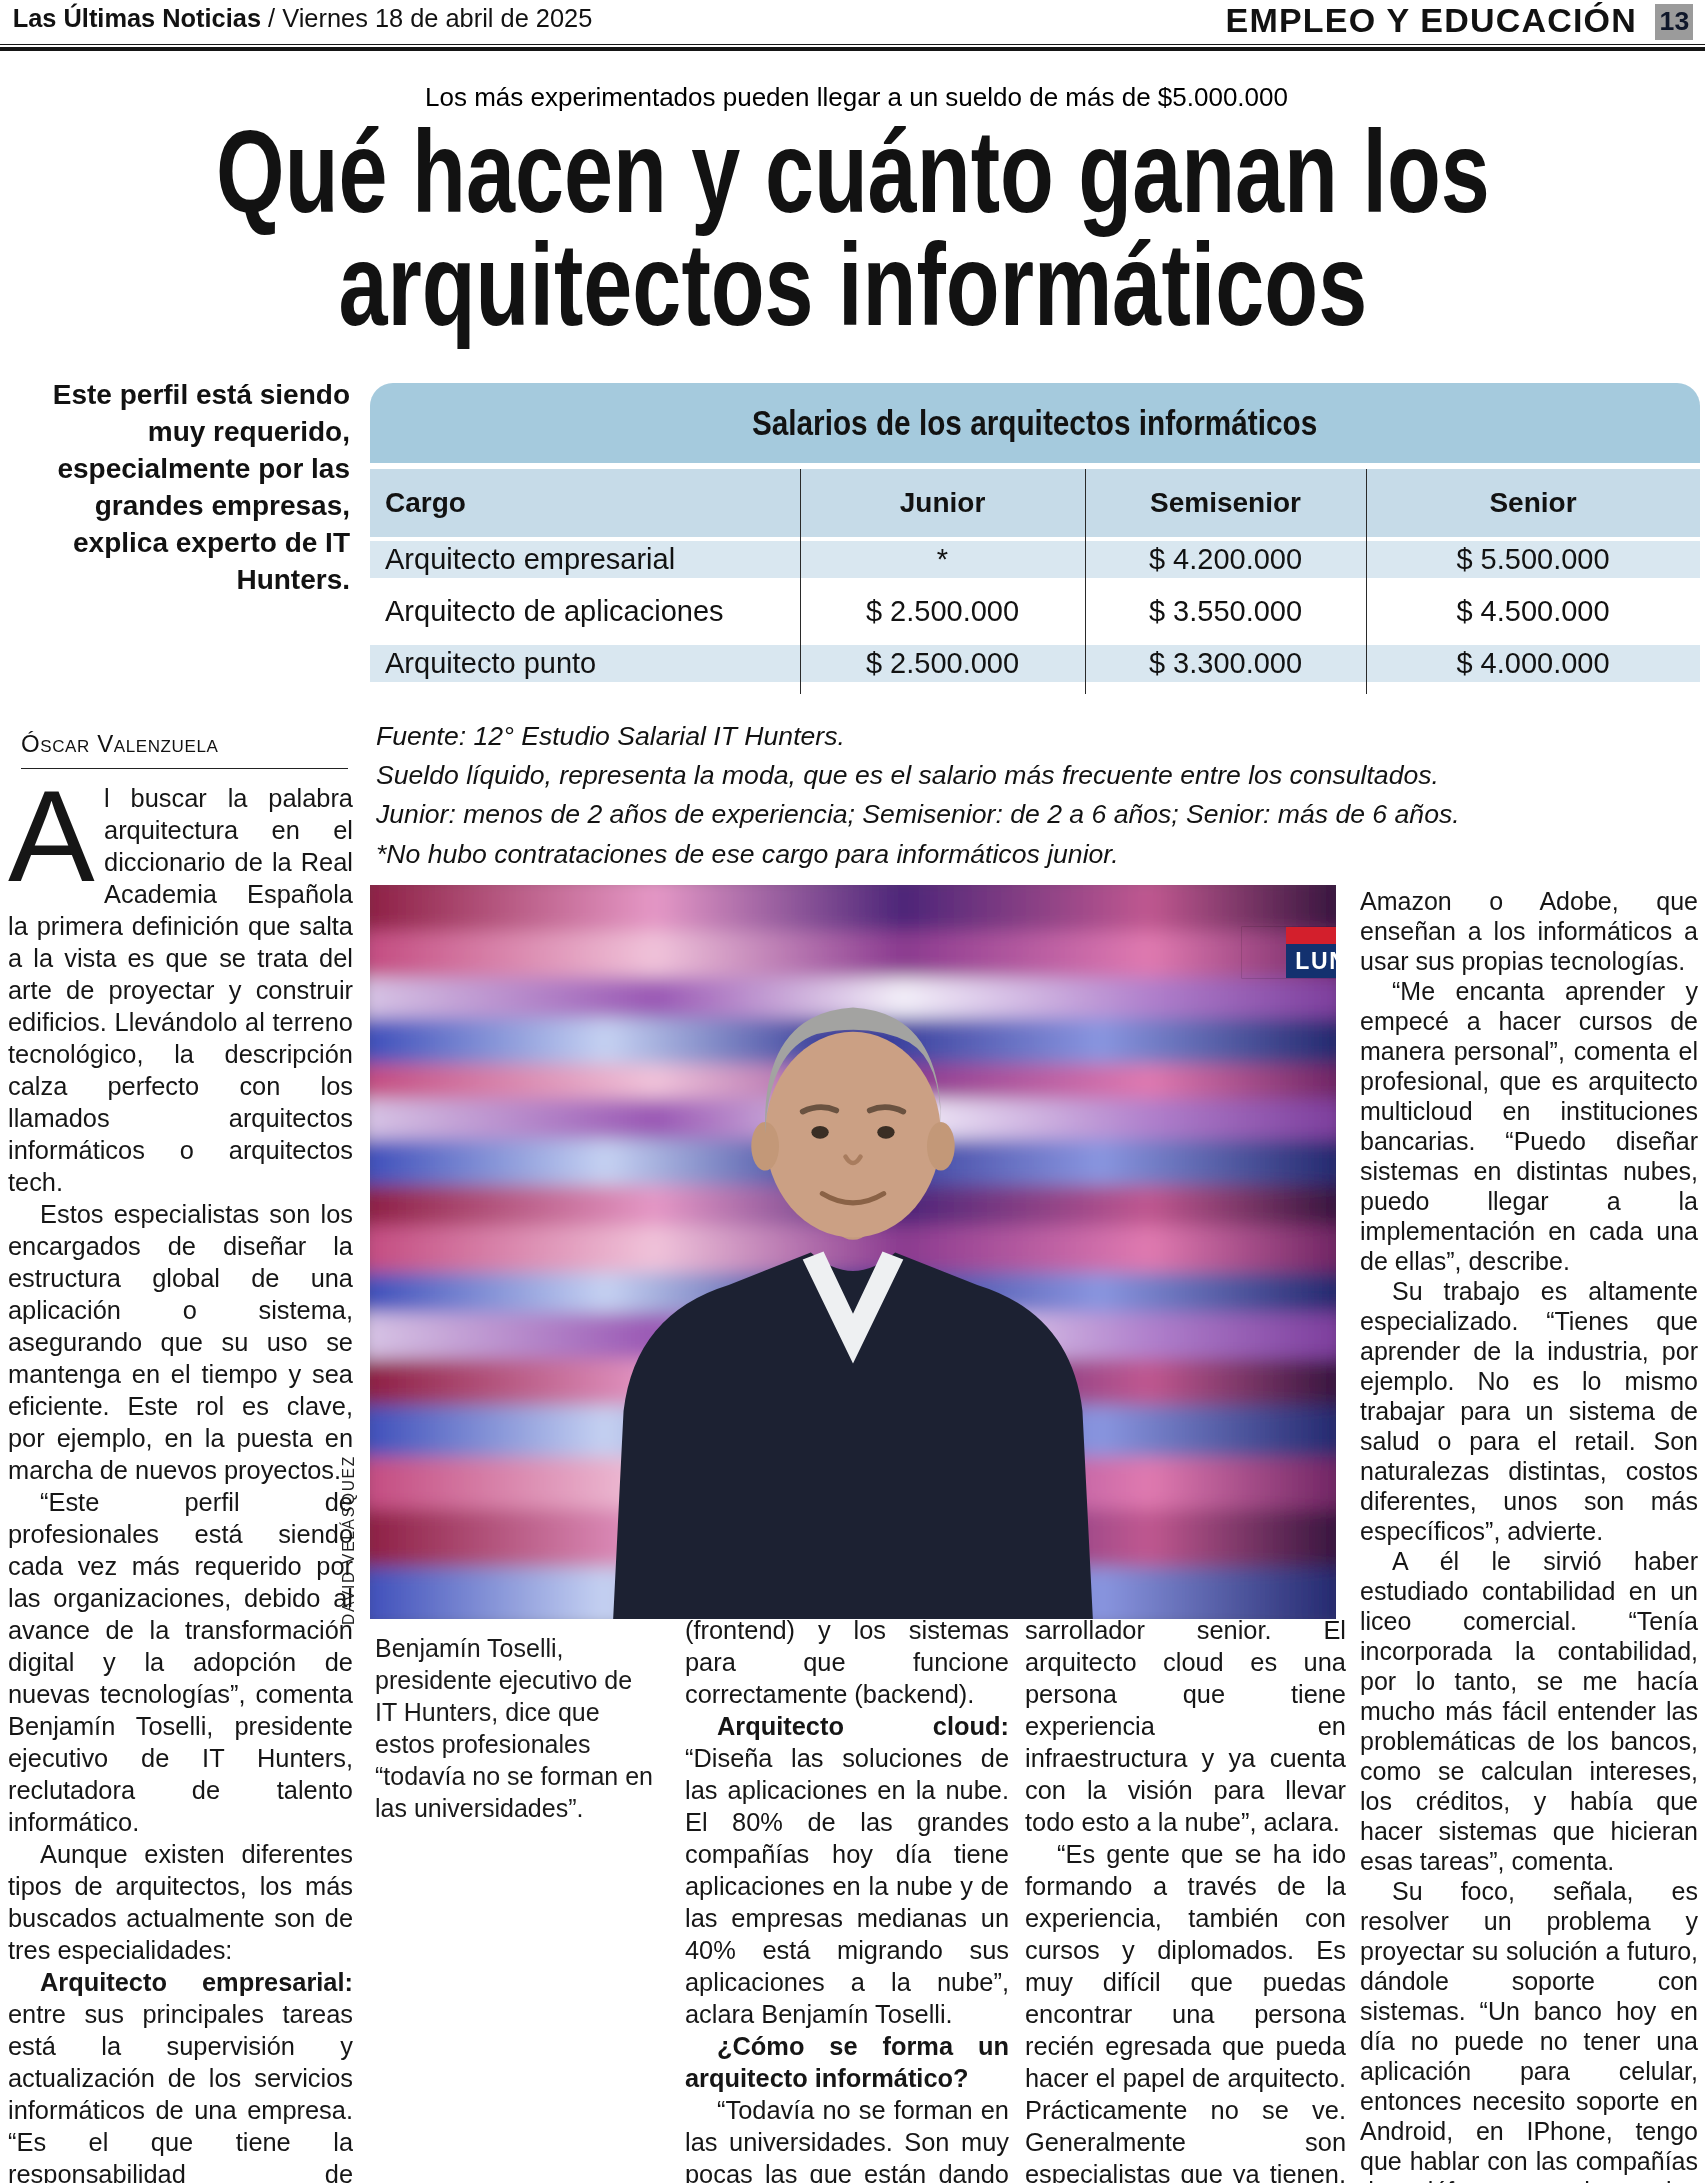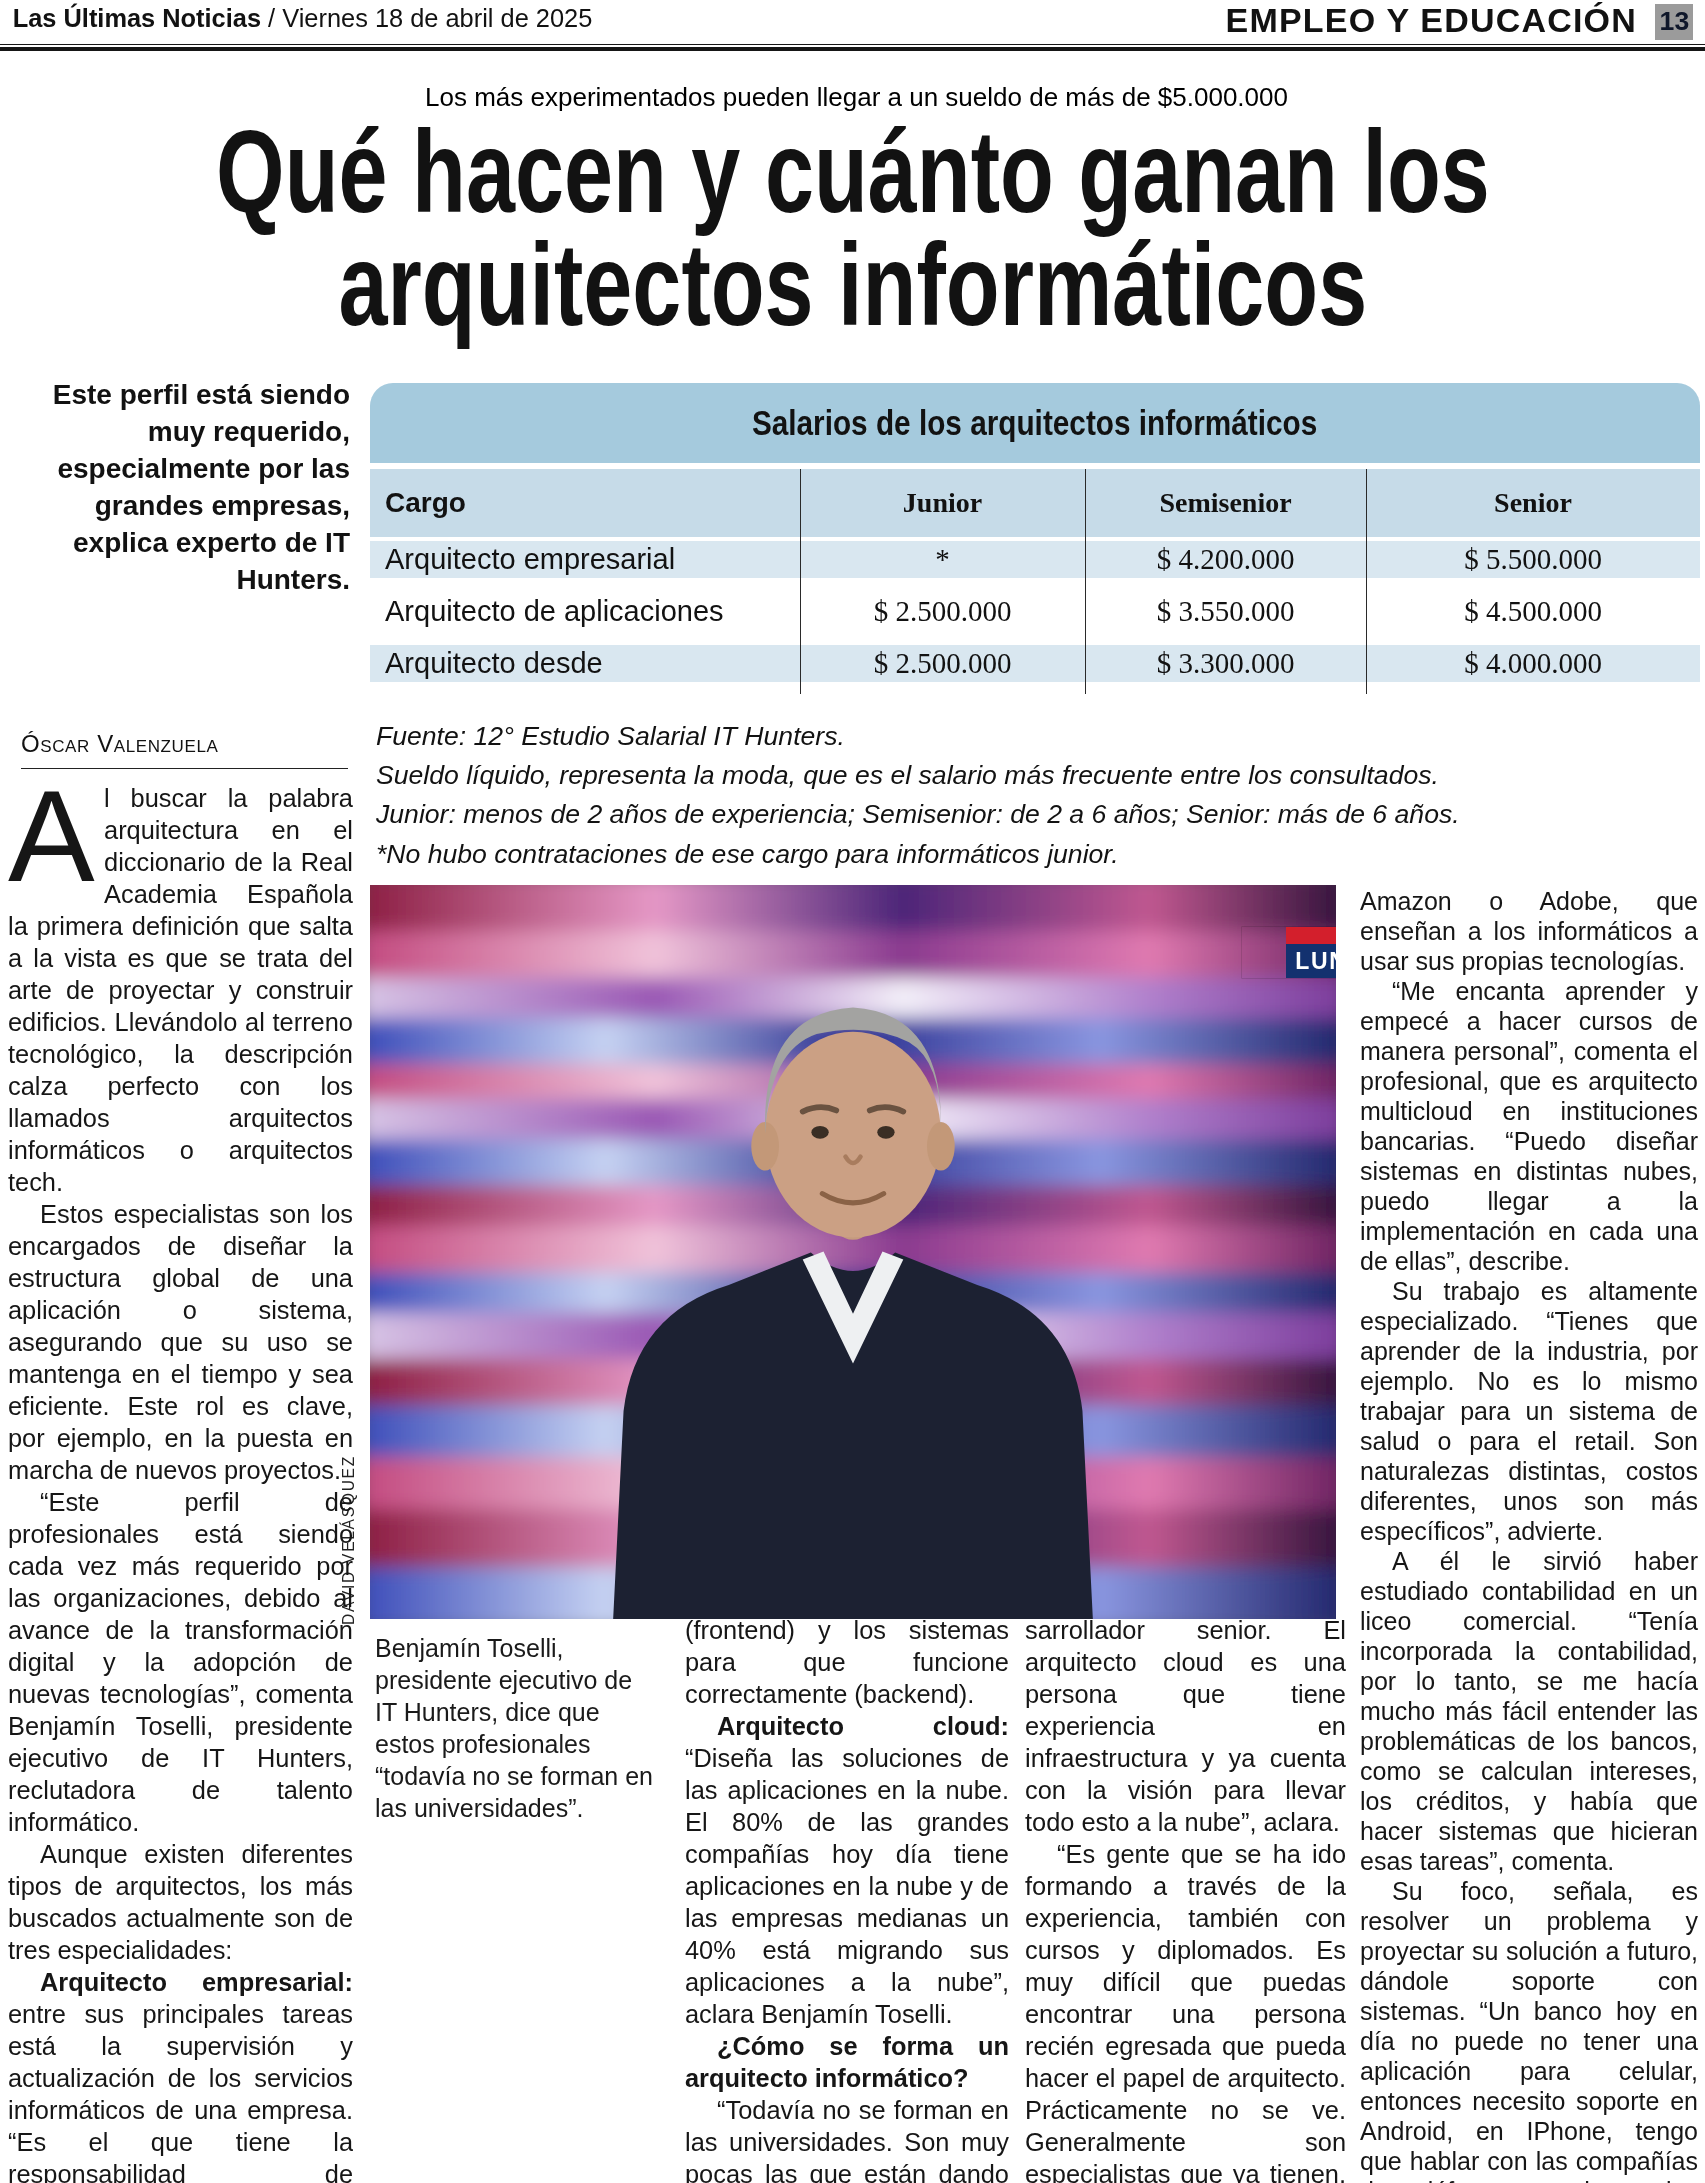--- a/index.html
+++ b/index.html
@@ -33,21 +33,21 @@
   .table-title{position:absolute;left:370px;top:383px;width:1330px;height:80px;background:#a5cadd;
                border-radius:23px 23px 0 0;display:flex;align-items:center;justify-content:center;}
   .table-title span{font-weight:bold;font-size:35px;display:inline-block;transform:scaleX(0.85);white-space:nowrap;}
   .tgrid{display:grid;grid-template-columns:430px 285px 281px 334px;align-items:center;}
   .thead{position:absolute;left:370px;top:469px;width:1330px;height:68px;background:#c6dbe8;
          font-weight:bold;font-size:28px;}
   .trow{position:absolute;left:370px;width:1330px;height:37px;font-size:29px;}
   .trow.alt{background:#d9e7f0;}
   .row0{top:541px;} .row1{top:593px;background:#fff;} .row2{top:645px;}
   .cell-cargo{padding-left:15px;text-align:left;}
-  .cell-num{text-align:center;font-family:Liberation Serif, serif;}
+  .cell-num{text-align:center;}
   .vline{position:absolute;top:469px;height:225px;width:1.2px;background:#2a2a2a;}
   .vl1{left:800px;} .vl2{left:1085px;} .vl3{left:1366px;}
   .notes{position:absolute;left:376px;top:717px;width:1324px;font-style:italic;font-size:26.6px;line-height:38px;}
   .notes div{margin-bottom:1.2px;}
 
   
   .photo{position:absolute;left:370px;top:885px;width:966px;height:734px;overflow:hidden;background:#444;}
   .photo svg{display:block;}
   .lun-logo{position:absolute;left:872px;top:42px;width:71px;height:51px;box-shadow:0 0 0 0.6px rgba(0,0,0,.2);padding-left:44px;}
   .lun-top{height:17.3px;background:#d31f2c;}
@@ -106,21 +106,21 @@
     <div class="cell-num">$ 4.200.000</div>
     <div class="cell-num">$ 5.500.000</div>
   </div>
   <div class="trow tgrid row1">
     <div class="cell-cargo">Arquitecto de aplicaciones</div>
     <div class="cell-num">$ 2.500.000</div>
     <div class="cell-num">$ 3.550.000</div>
     <div class="cell-num">$ 4.500.000</div>
   </div>
   <div class="trow tgrid alt row2">
-    <div class="cell-cargo">Arquitecto desde</div>
+    <div class="cell-cargo">Arquitecto punto</div>
     <div class="cell-num">$ 2.500.000</div>
     <div class="cell-num">$ 3.300.000</div>
     <div class="cell-num">$ 4.000.000</div>
   </div>
   <div class="vline vl1"></div>
   <div class="vline vl2"></div>
   <div class="vline vl3"></div>
   <div class="notes">
     <div>Fuente: 12° Estudio Salarial IT Hunters.</div>
     <div>Sueldo líquido, representa la moda, que es el salario más frecuente entre los consultados.</div>

